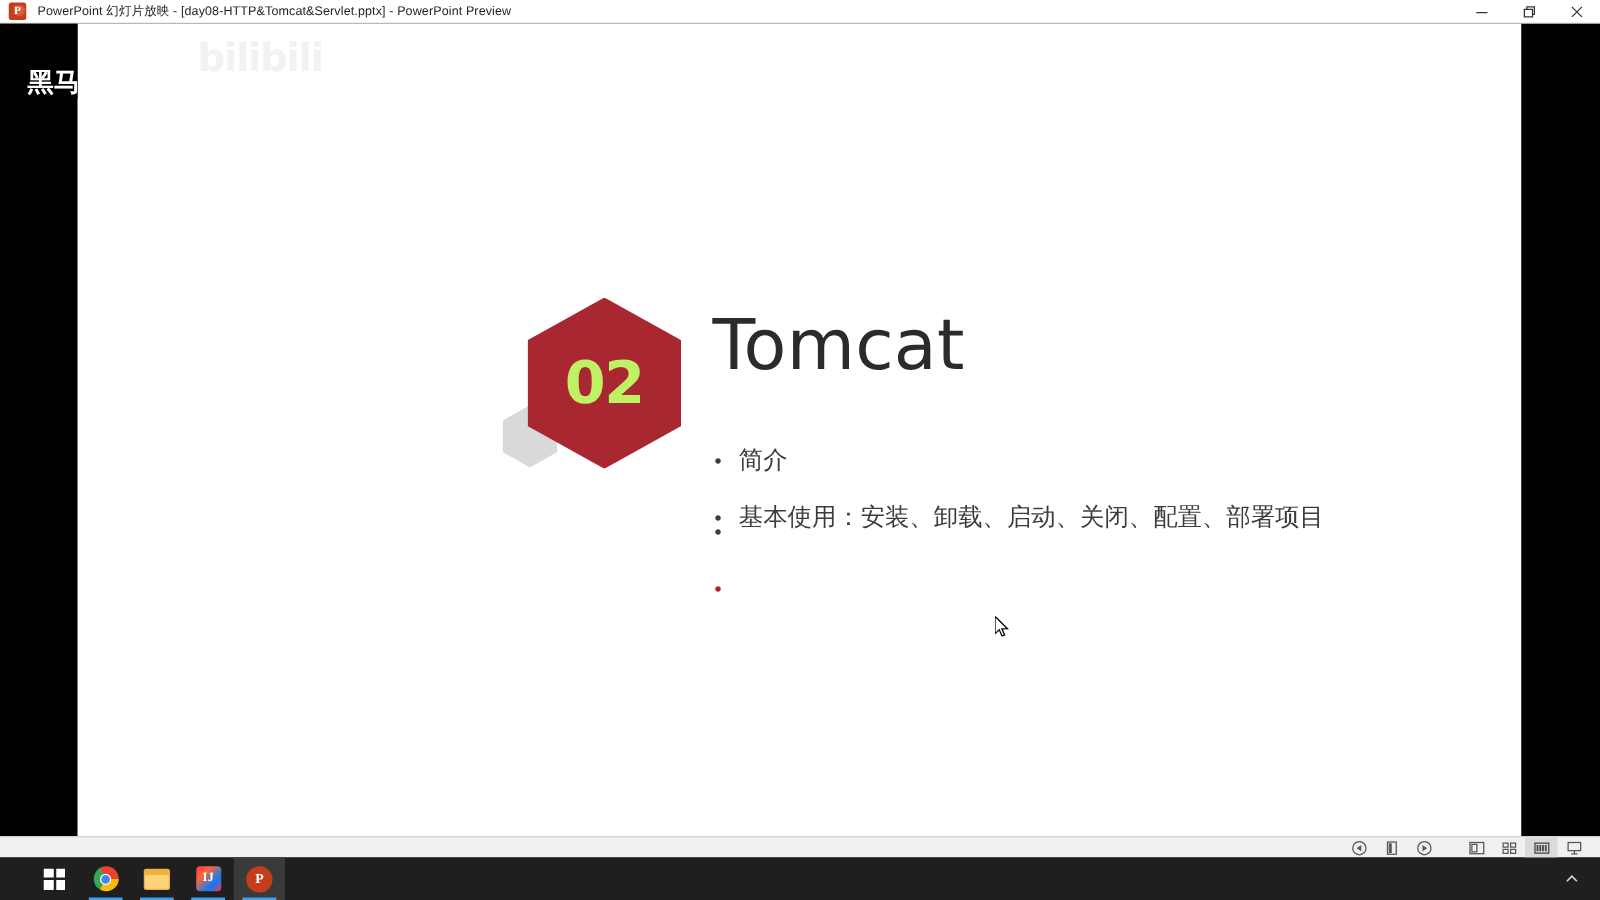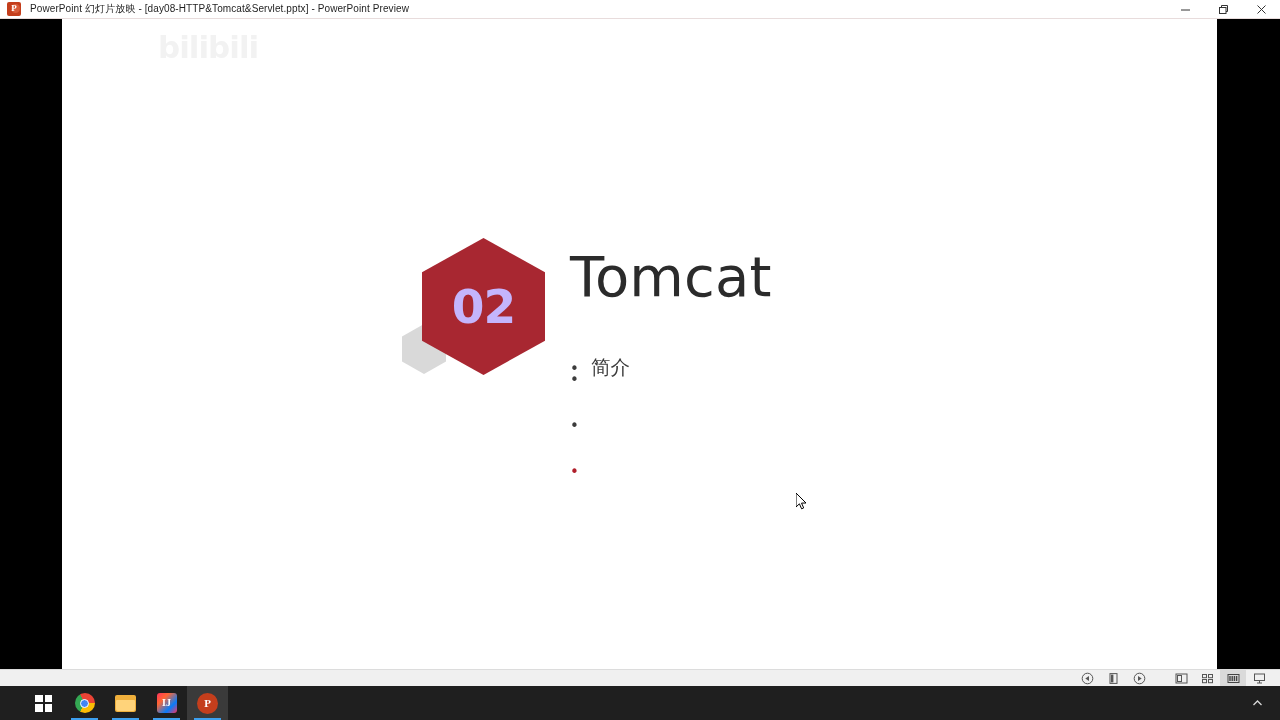--- a/index.html
+++ b/index.html
@@ -80,21 +80,21 @@
     background: #d9d9d9;
     clip-path: polygon(50% 0%, 100% 25%, 100% 75%, 50% 100%, 0% 75%, 0% 25%);
   }
   .hex-red {
     position: absolute; left: 20px; top: 19px; width: 123px; height: 137px;
     background: #a82731;
     clip-path: polygon(50% 0%, 100% 25%, 100% 75%, 50% 100%, 0% 75%, 0% 25%);
     display: flex; align-items: center; justify-content: center;
   }
   .hex-red span {
-    color: #c4b5fd; font-size: 47px; font-weight: bold;
+    color: #bef264; font-size: 47px; font-weight: bold;
     letter-spacing: -1px; margin-top: 0;
     font-family: "DejaVu Sans", sans-serif;
   }
 
   
   .slide-title {
     position: absolute; left: 508px; top: 225px;
     font-size: 56px; color: #2b2b2b; font-weight: normal;
     letter-spacing: .2px;
     font-family: "DejaVu Sans", sans-serif;
@@ -223,37 +223,41 @@
 
       <div class="slide-title">Tomcat</div>
 
       <div class="bullets">
         <div class="bullet">
           <span class="dot">•</span>
           <span class="txt">简介</span>
         </div>
         <div class="bullet">
           <span class="dot">•</span>
+          <span class="txt">基本使用：安装、卸载、启动、关闭、配置、部署项目</span>
         </div>
         <div class="bullet">
           <span class="dot">•</span>
         </div>
         <div class="bullet hl">
           <span class="dot">•</span>
         </div>
       </div>
     </div>
 
     <div class="cursor">
       <svg width="12" height="19" viewBox="0 0 12 19">
         <polygon points="0,0 0,14 3.4,10.8 5.6,15.8 7.7,14.9 5.5,10.1 10,10" fill="#ffffff" stroke="#000000" stroke-width="1"></polygon>
       </svg>
     </div>
   </div>
 
+  <div class="leftlogo">
+    <span>黑马</span>
+  </div>
 
   <div class="statusbar">
     <div class="sb-group">
       <div class="sb-btn">
         <svg width="13" height="13" viewBox="0 0 13 13">
           <circle cx="6.5" cy="6.5" r="5.3" fill="none" stroke="#555" stroke-width="1"></circle>
           <polygon points="8,4 8,9 4.3,6.5" fill="#555"></polygon>
         </svg>
       </div>
       <div class="sb-btn">

